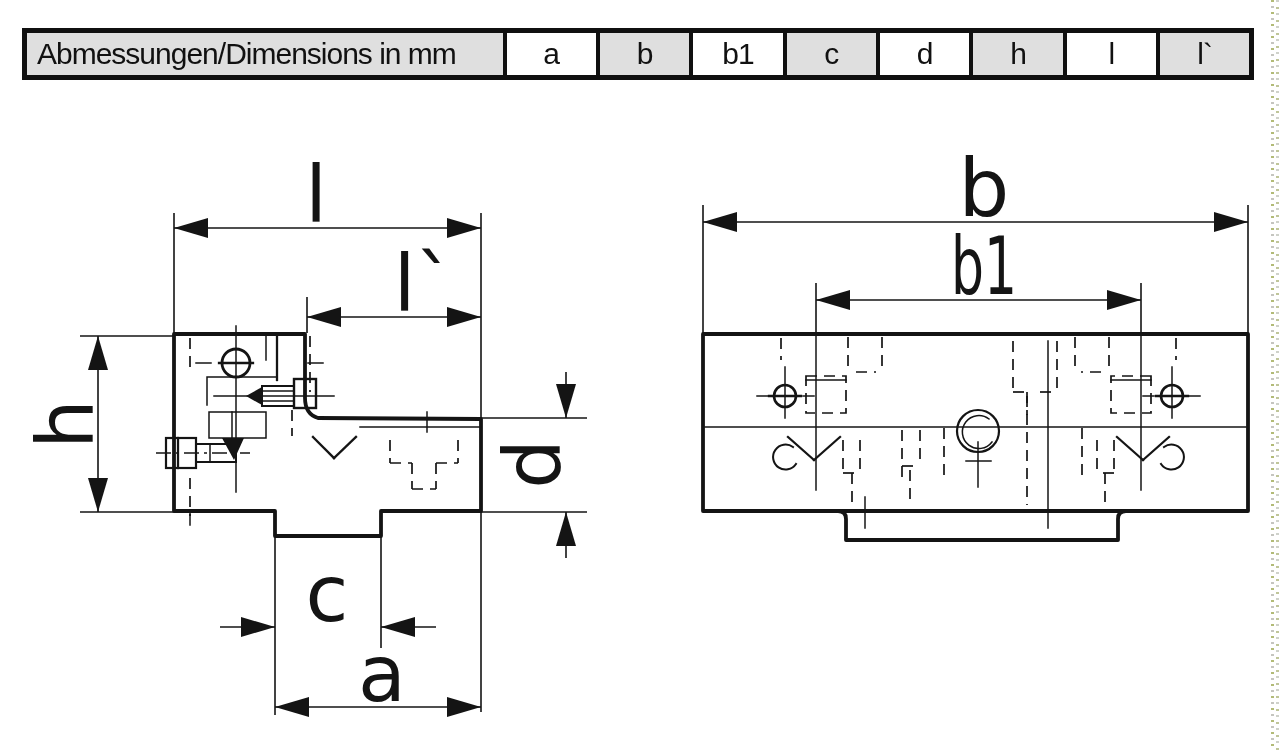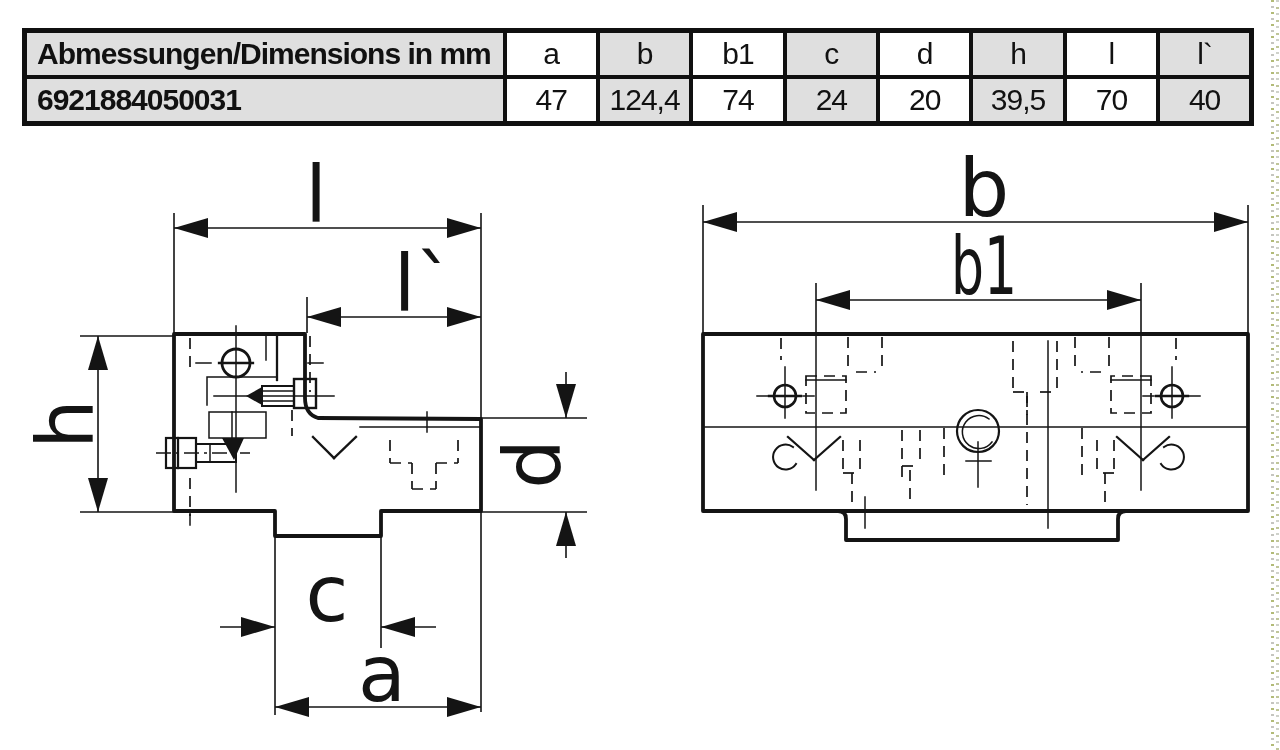--- a/index.html
+++ b/index.html
@@ -3,21 +3,21 @@
 <meta charset="utf-8">
 <style>
   html,body{margin:0;padding:0;background:#ffffff;}
   .stage{position:relative;width:1280px;height:750px;background:#fff;overflow:hidden;
          font-family:"Liberation Sans",sans-serif;color:#111;}
   
   table.dims{position:absolute;left:22px;top:28px;width:1232px;border-collapse:collapse;
              table-layout:fixed;border:5px solid #101010;}
   table.dims td{border:4px solid #101010;height:42px;text-align:center;vertical-align:middle;
                 font-size:30px;letter-spacing:-1px;padding:0;overflow:hidden;white-space:nowrap;}
-  table.dims td.c0{text-align:left;padding-left:10px;font-weight:bold;}
+  table.dims td.c0{text-align:left;padding-left:10px;}
   td.gray{background:#dfdfdf;}
   td.white{background:#ffffff;}
   td.pn{font-weight:700;font-size:31px;}
   
   svg.drawing{position:absolute;left:0;top:0;width:1280px;height:750px;}
   .thick{stroke:#141414;stroke-width:3.8;fill:none;stroke-linejoin:round;stroke-linecap:square;}
   .med{stroke:#141414;stroke-width:2.3;fill:none;stroke-linecap:square;}
   .thin{stroke:#141414;stroke-width:1.5;fill:none;stroke-linecap:square;}
   .dim{stroke:#141414;stroke-width:1.6;fill:none;}
   .dash{stroke:#141414;stroke-width:1.7;fill:none;stroke-dasharray:11 7;}
@@ -57,31 +57,20 @@
       <td class="c0 gray">Abmessungen/Dimensions in mm</td>
       <td class="white">a</td>
       <td class="gray">b</td>
       <td class="white">b1</td>
       <td class="gray">c</td>
       <td class="white">d</td>
       <td class="gray">h</td>
       <td class="white">l</td>
       <td class="gray">l`</td>
     </tr>
-    <tr>
-      <td class="c0 gray pn">6921884050031</td>
-      <td class="white">47</td>
-      <td class="gray">124,4</td>
-      <td class="white">74</td>
-      <td class="gray">24</td>
-      <td class="white">20</td>
-      <td class="gray">39,5</td>
-      <td class="white">70</td>
-      <td class="gray">40</td>
-    </tr>
   </tbody>
     </table>
 
   <svg class="drawing" viewBox="0 0 1280 750">
     <defs>
 
       <g id="jaw">
         <line class="thin" x1="785" y1="367" x2="785" y2="418"></line>
         <circle class="med" cx="785" cy="396" r="11" style="stroke-width:2.6"></circle>
         <line class="med" x1="769" y1="396" x2="801" y2="396"></line>

